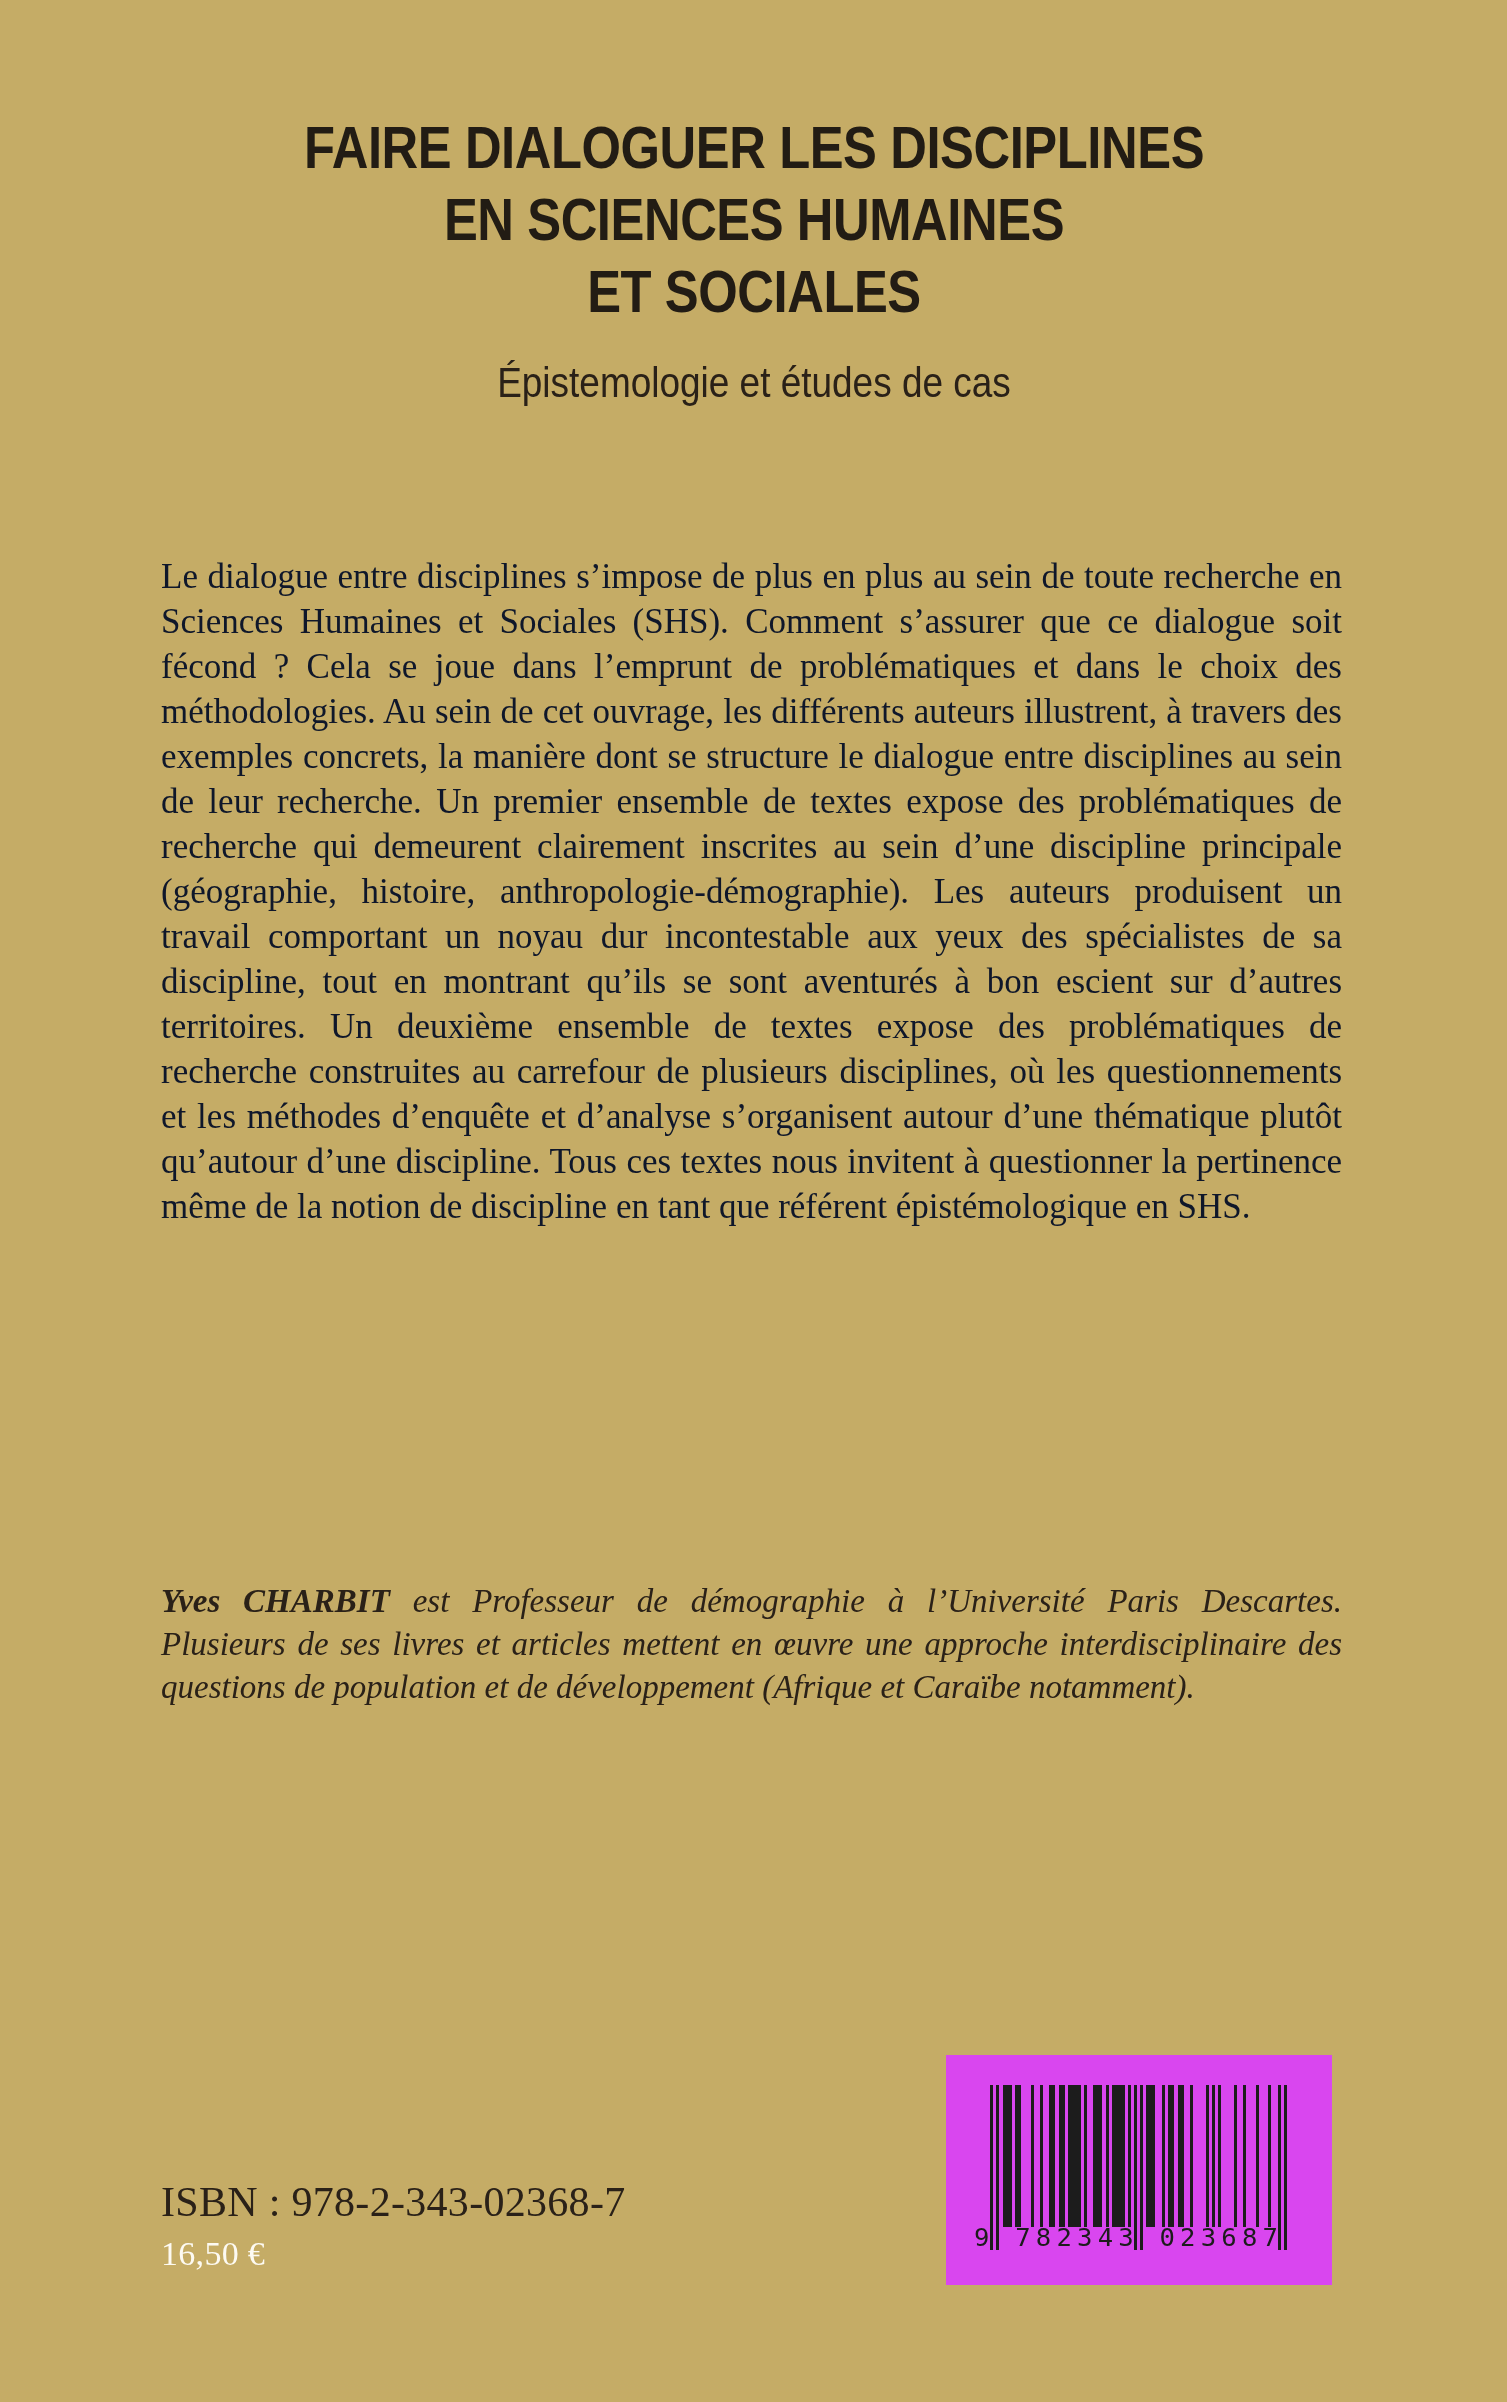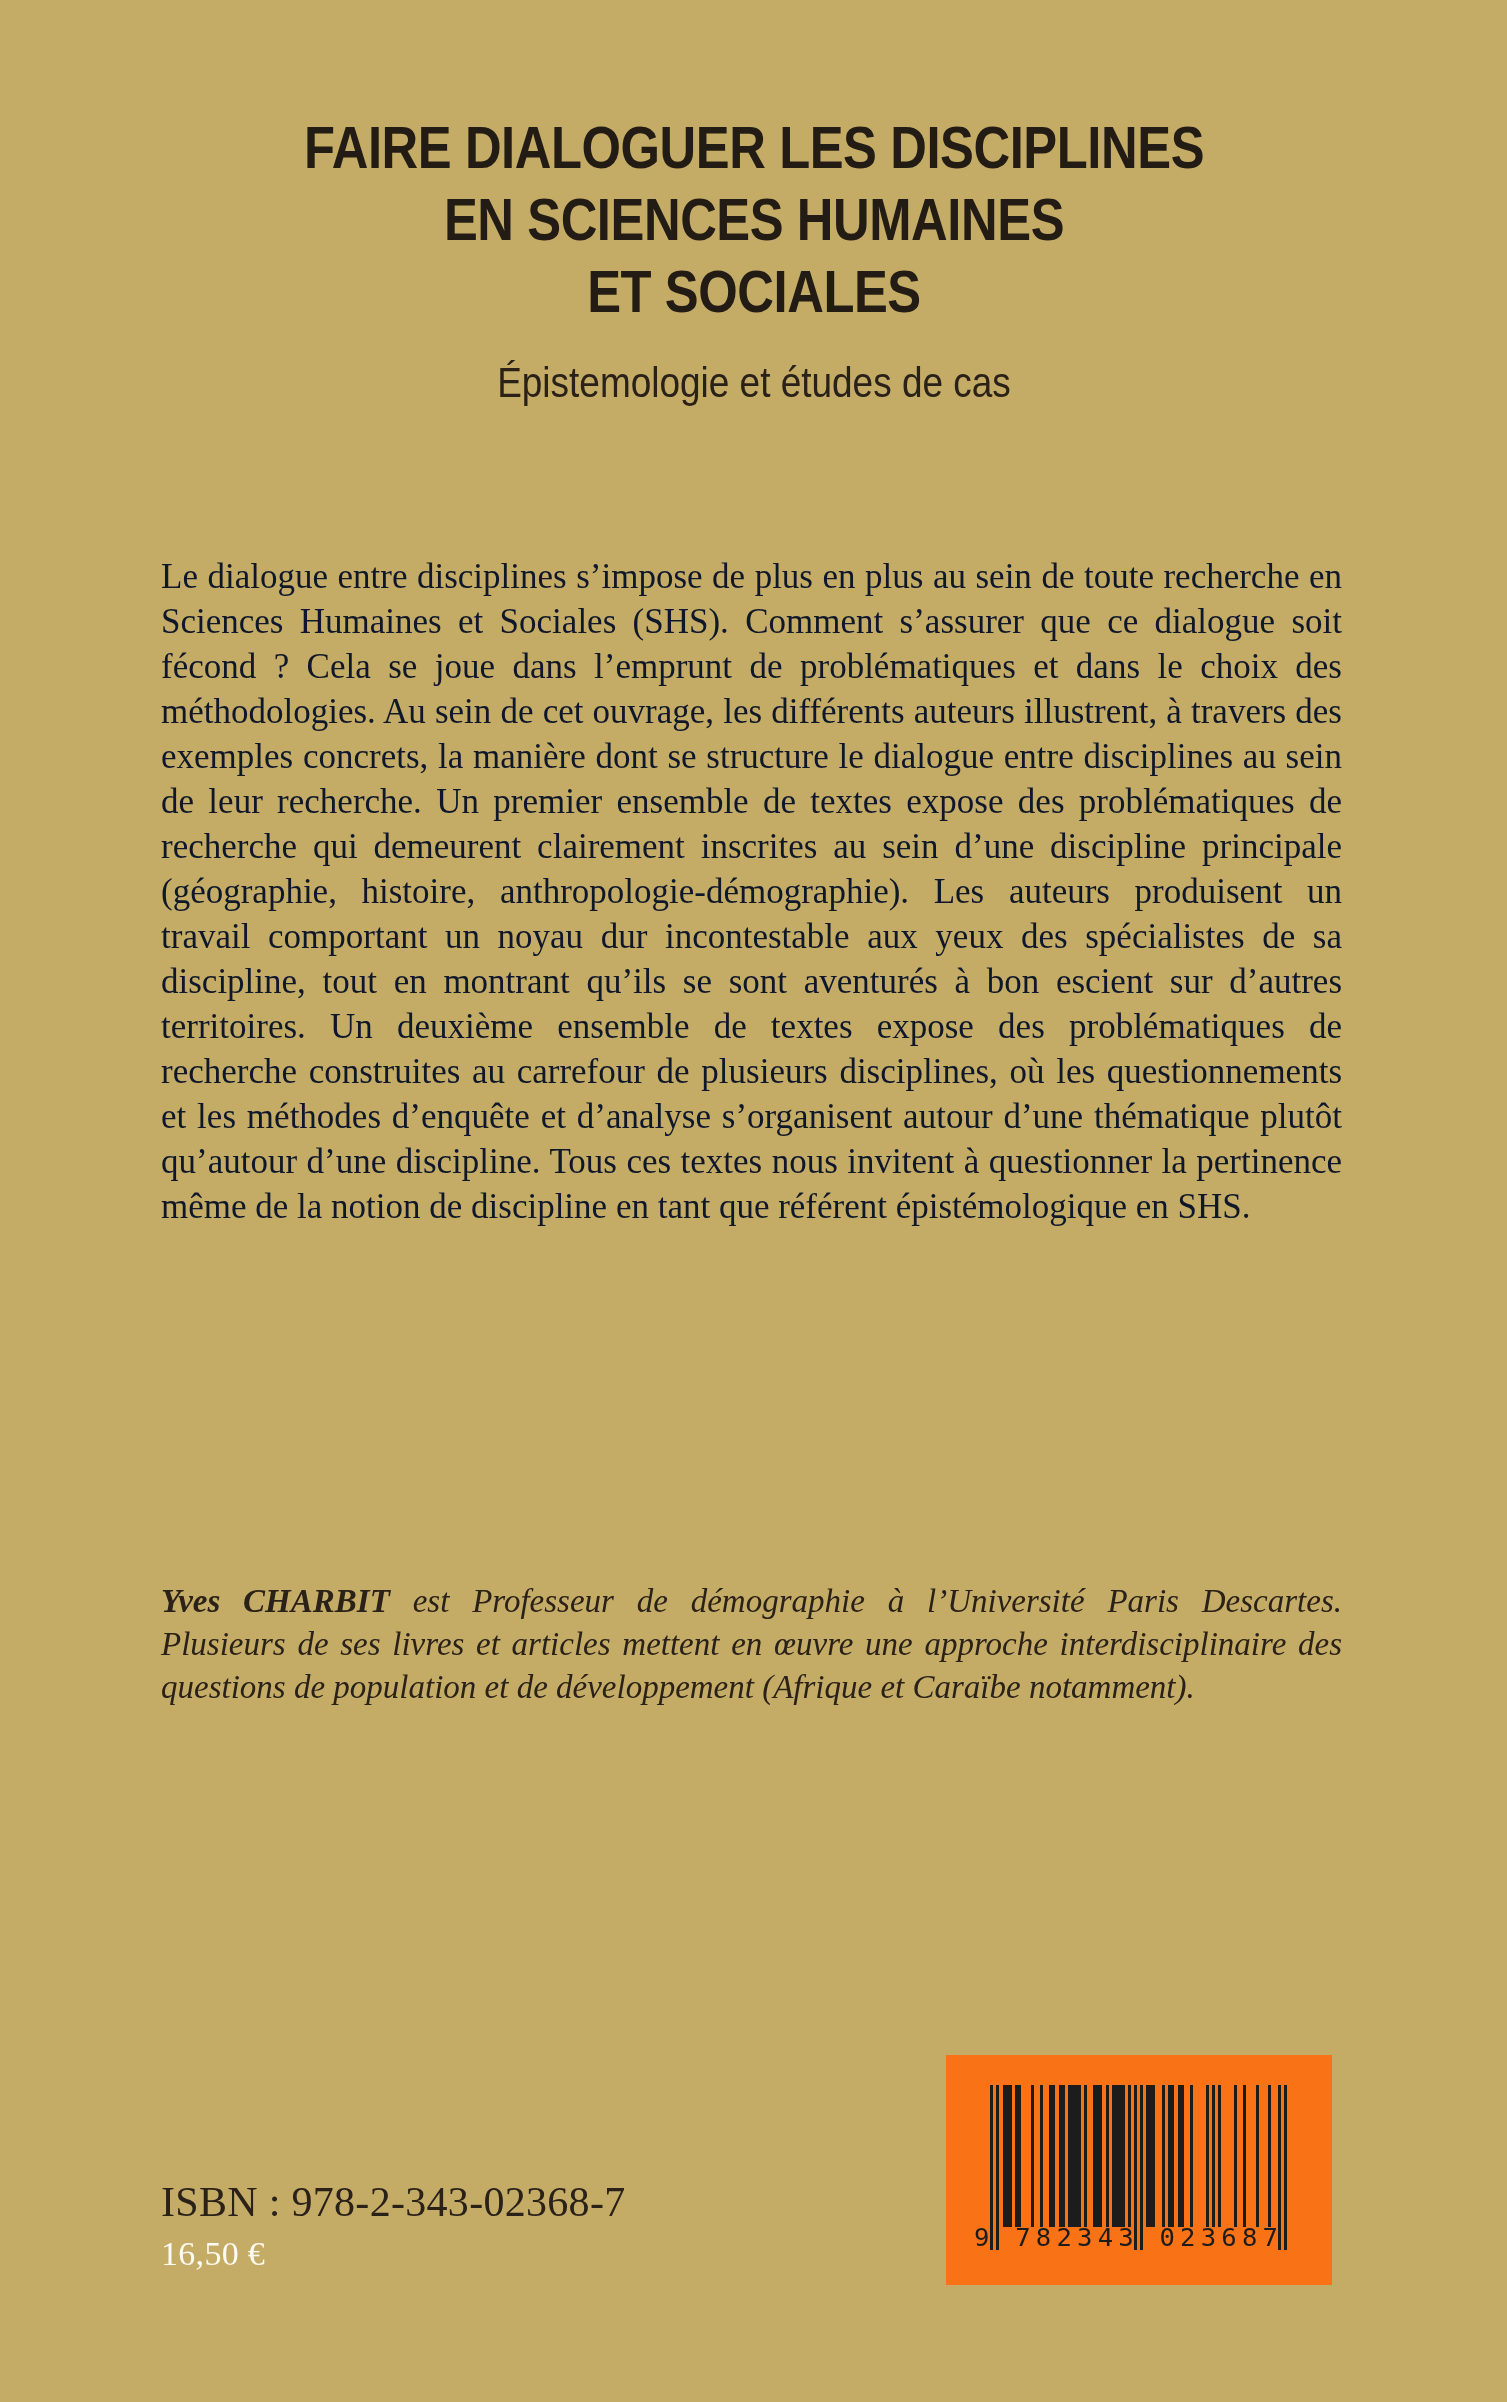--- a/index.html
+++ b/index.html
@@ -115,21 +115,21 @@
     letter-spacing: 0.3px;
   }
 
   
   .barcode-panel {
     position: absolute;
     left: 946px;
     top: 2055px;
     width: 386px;
     height: 230px;
-    background: #f97316;
+    background: #d946ef;
     box-sizing: border-box;
   }
   .barcode-inner {
     position: absolute;
     left: 44px;
     top: 30px;
     width: 297px;
     height: 142px;
   }
   .barcode-bars {

